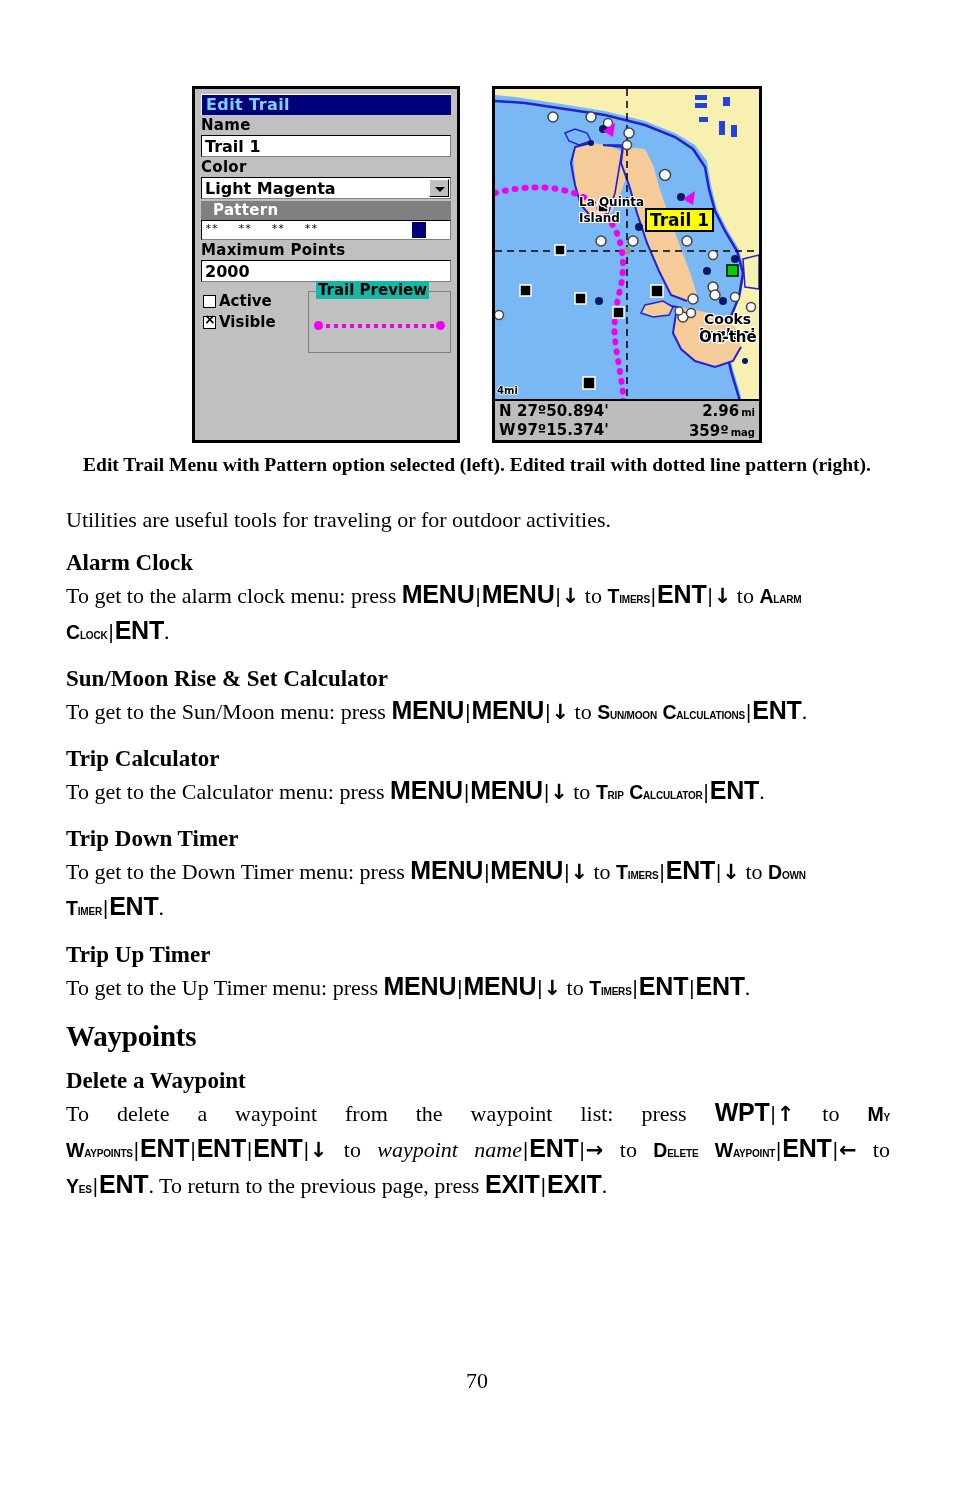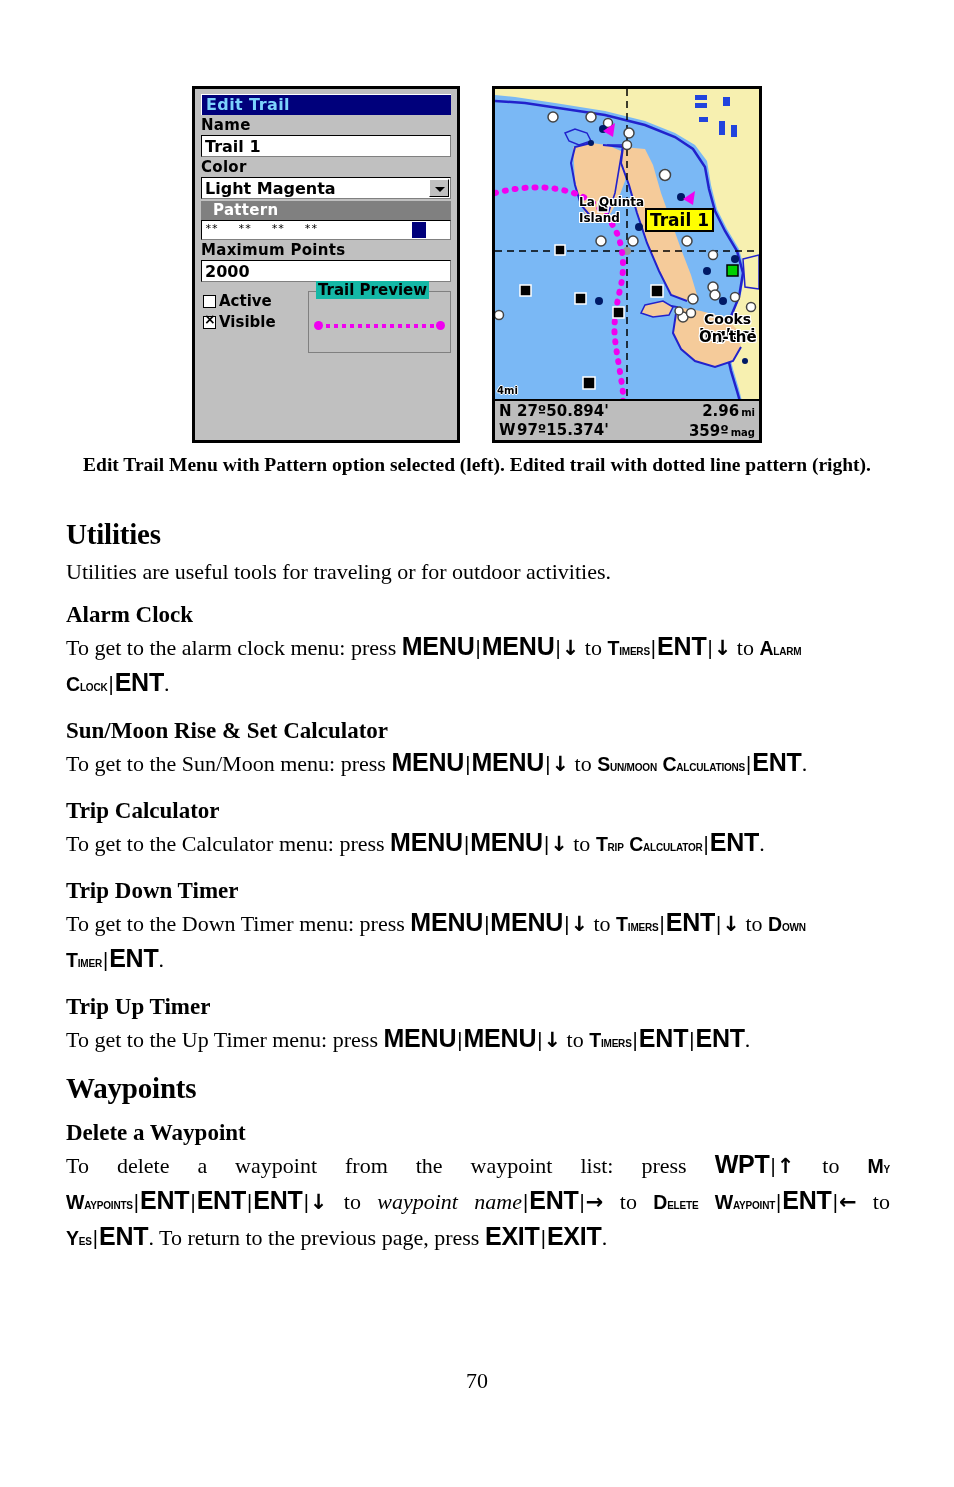--- a/index.html
+++ b/index.html
@@ -527,21 +527,20 @@
   </div>
 </div>
 
 <div class="caption">
   <span>Edit Trail Menu with Pattern option selected (left). Edited trail with</span>
   <span>dotted line pattern (right).</span>
 </div>
 
 <div class="content">
 
-  <h1 class="sec">Utilities</h1>
   <p class="body nojust">Utilities are useful tools for traveling or for outdoor activities.</p>
 
   <h2 class="sub">Alarm Clock</h2>
   <p class="body nojust"><span>To get to the alarm clock menu: press </span><span class="kbd">MENU</span><span class="sep">|</span><span class="kbd">MENU</span><span class="sep">|</span><span class="arr">↓</span><span> to </span><span class="sc"><span>T</span><span class="sm">IMERS</span></span><span class="sep">|</span><span class="kbd">ENT</span><span class="sep">|</span><span class="arr">↓</span>
     <span>to </span><span class="sc"><span>A</span><span class="sm">LARM</span> <span>C</span><span class="sm">LOCK</span></span><span class="sep">|</span><span class="kbd">ENT</span><span>.</span></p>
 
   <h2 class="sub">Sun/Moon Rise &amp; Set Calculator</h2>
   <p class="body"><span>To get to the Sun/Moon menu: press </span><span class="kbd">MENU</span><span class="sep">|</span><span class="kbd">MENU</span><span class="sep">|</span><span class="arr">↓</span><span> to </span><span class="sc"><span>S</span><span class="sm">UN/M</span><span class="sm">OON</span></span>
     <span class="sc"><span>C</span><span class="sm">ALCULATIONS</span></span><span class="sep">|</span><span class="kbd">ENT</span><span>.</span></p>
 

